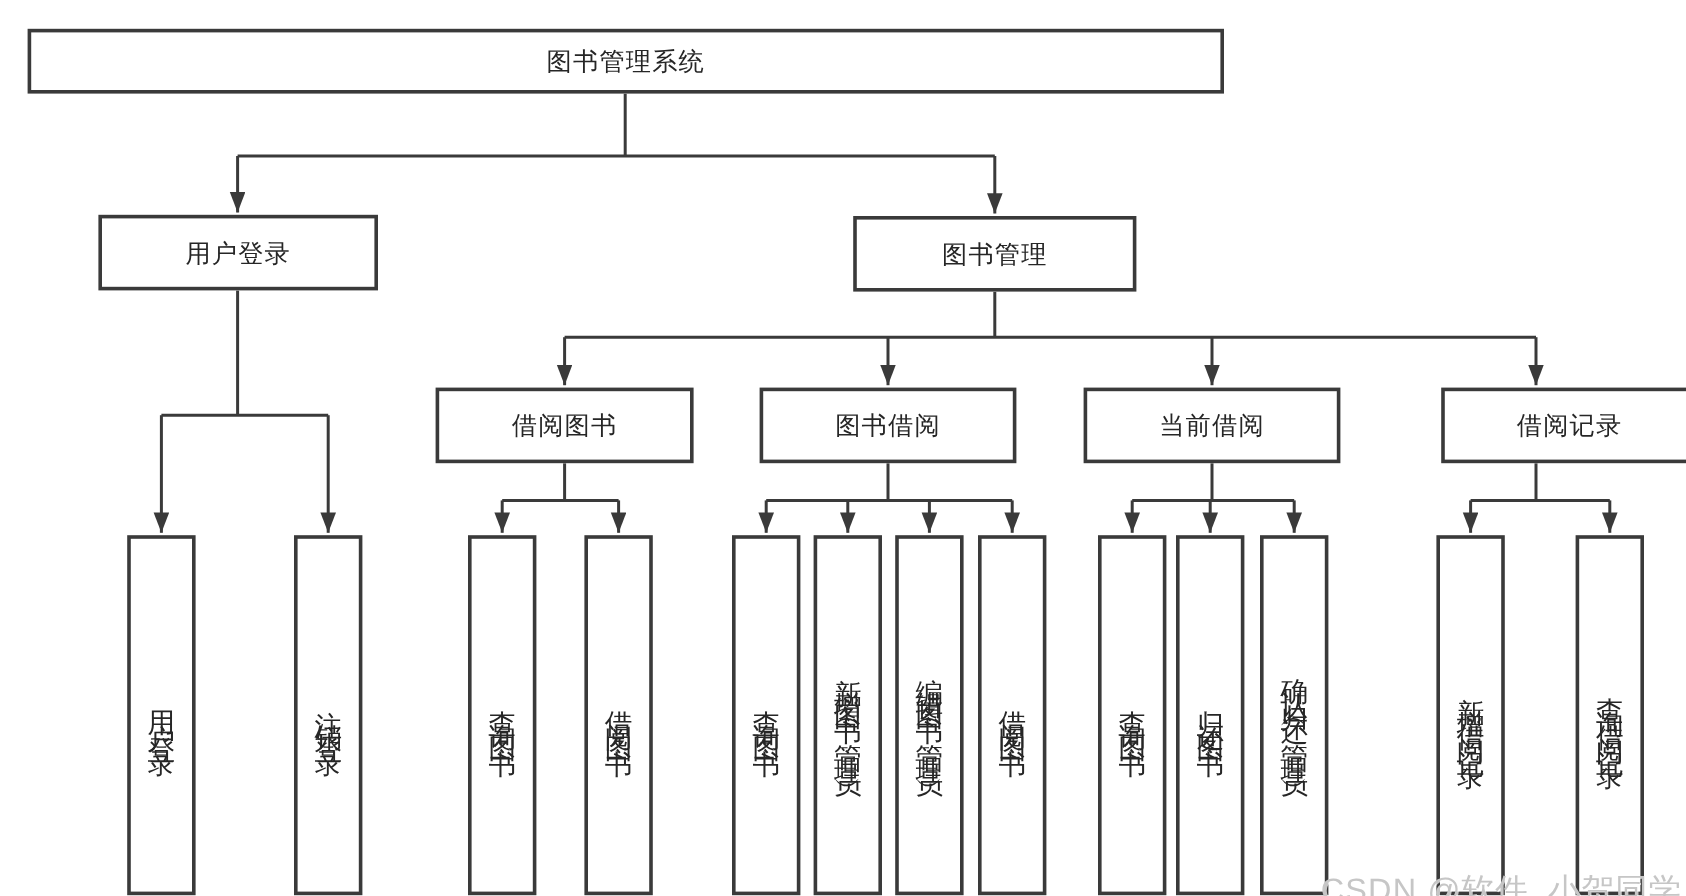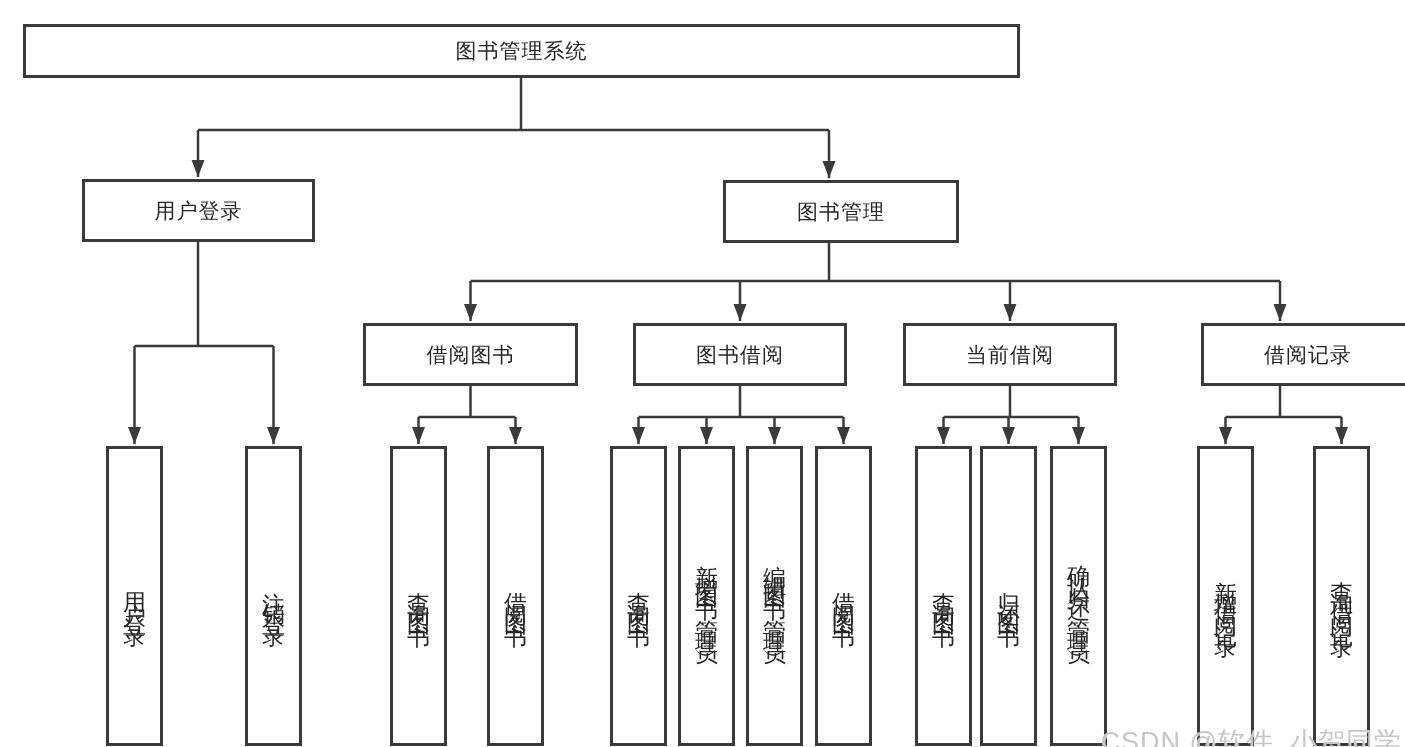--- a/index.html
+++ b/index.html
@@ -102,21 +102,21 @@
       <path d="M1280,376 V407"></path>
       <path d="M1225.5,407 H1341.5"></path>
       <path d="M1225.5,407 V434" marker-end="url(#arrow)"></path>
       <path d="M1341.5,407 V434" marker-end="url(#arrow)"></path>
     </g>
   </svg>
 
   <div class="box" style="left:23px; top:14px; width:997px; height:54px;">图书管理系统</div>
 
   <div class="box" style="left:82px; top:169px; width:233px; height:63px;">用户登录</div>
-  <div class="box" style="left:711px; top:170px; width:236px; height:63px;margin-left:12px;">图书管理</div>
+  <div class="box" style="left:711px; top:170px; width:236px; height:63px;">图书管理</div>
 
   <div class="box" style="left:363px; top:313px; width:215px; height:63px;">借阅图书</div>
   <div class="box" style="left:633px; top:313px; width:214px; height:63px;">图书借阅</div>
   <div class="box" style="left:903px; top:313px; width:214px; height:63px;">当前借阅</div>
   <div class="box" style="left:1173px; top:313px; width:214px; height:63px;margin-left:28px;">借阅记录</div>
 
   <div class="box leaf" style="left:106px; top:436px; width:57px; height:300px;">用户登录</div>
   <div class="box leaf" style="left:245px; top:436px; width:57px; height:300px;">注销登录</div>
 
   <div class="box leaf" style="left:390px; top:436px; width:57px; height:300px;">查询图书</div>

